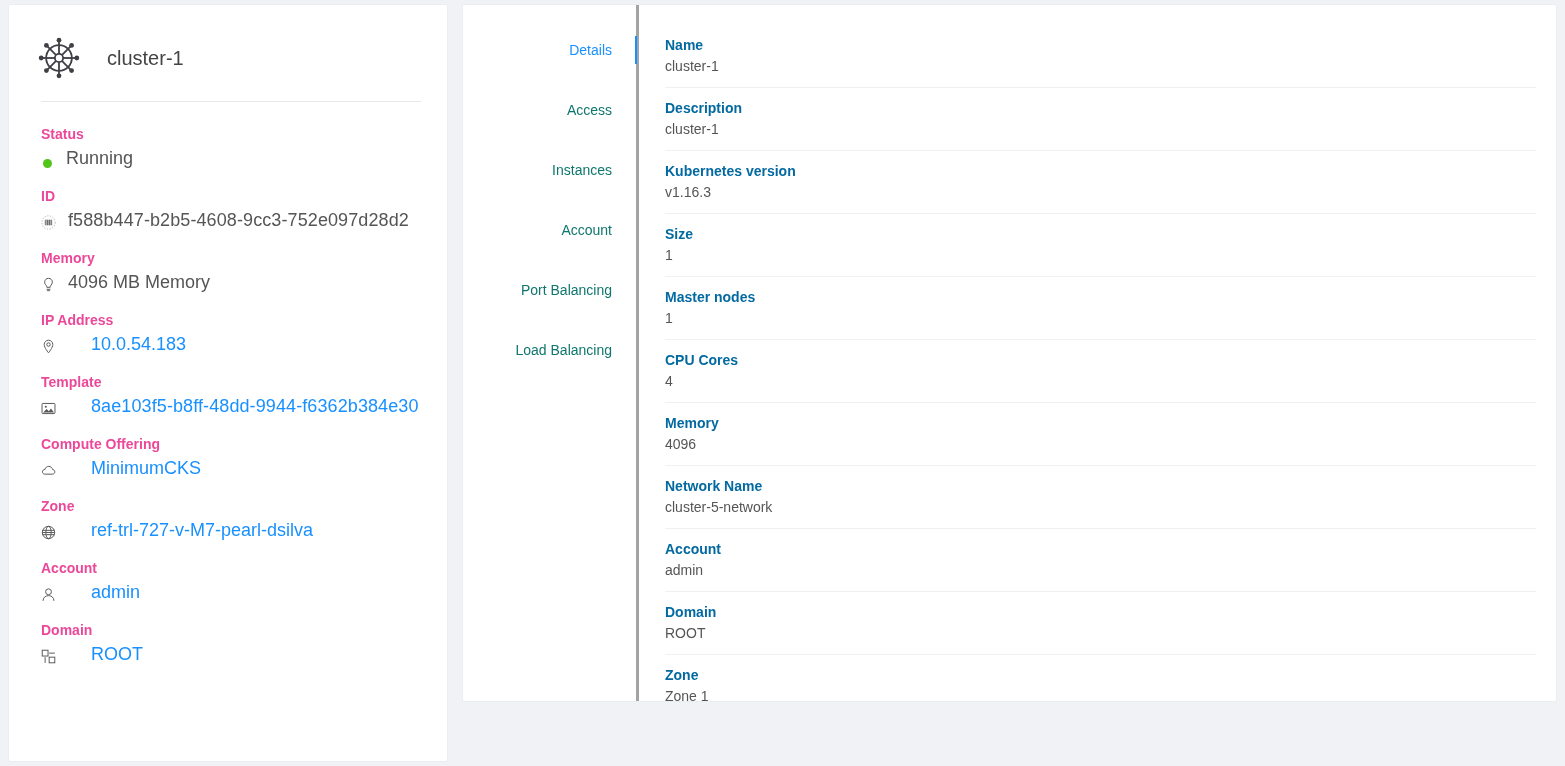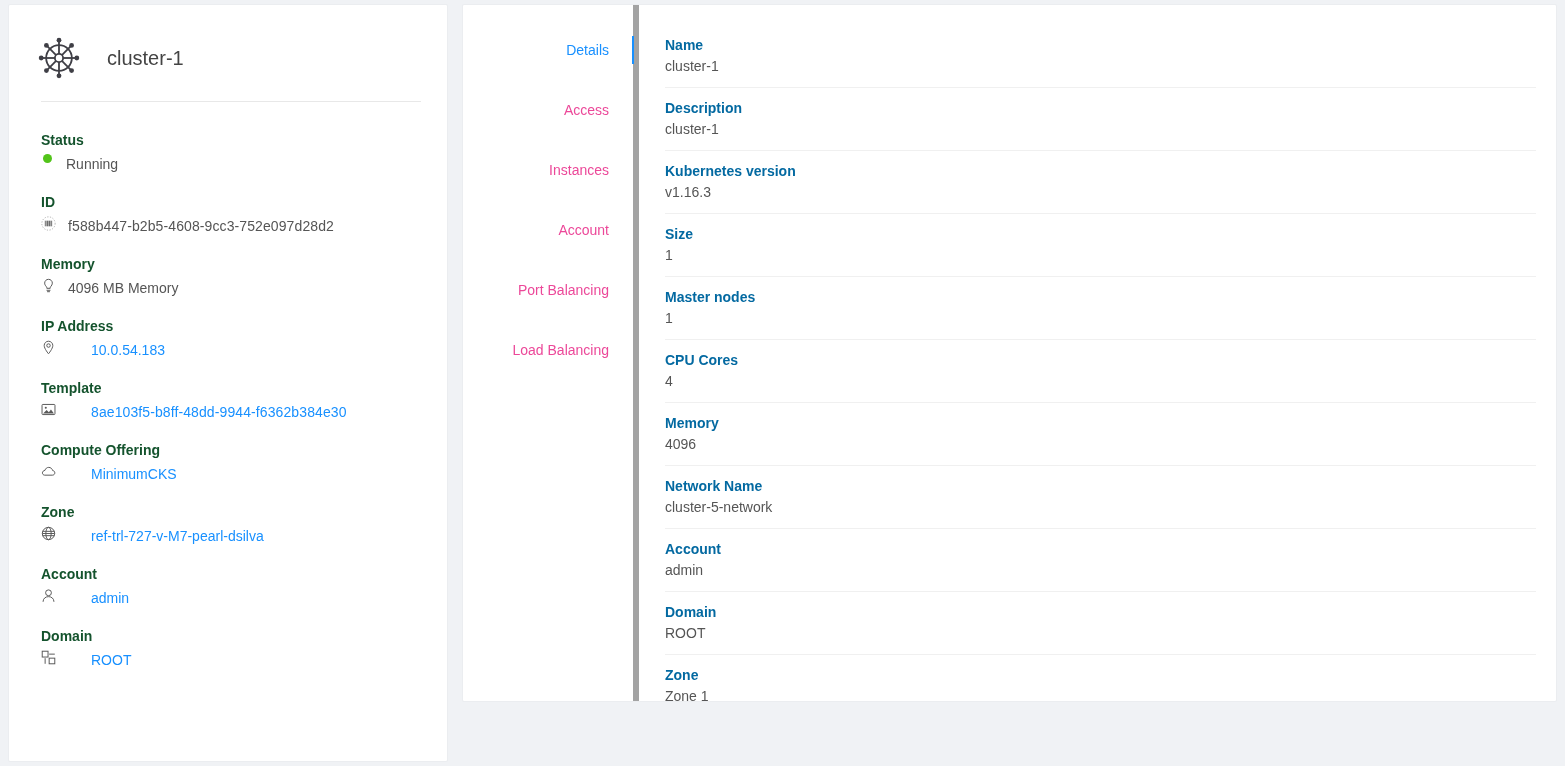--- a/index.html
+++ b/index.html
@@ -69,31 +69,30 @@
   .left-body {
     padding: 22px 24px 0 32px;
   }
 
   .field-block { margin-bottom: 18px; }
   .field-block:last-child { margin-bottom: 0; }
 
   .field-label {
     font-weight: bold;
     font-size: 14px;
-    color: #14532d;
+    color: #ec4899;
     line-height: 20px;
     margin-bottom: 4px;
-    margin-top: 6px;
   }
 
   .field-value {
     display: flex;
-    align-items: flex-start;
+    align-items: flex-end;
     line-height: 20px;
-    font-size: 14px;
+    font-size: 18px;
     color: #555555;
   }
 
   .field-value .ico {
     width: 18px;
     flex: 0 0 18px;
     display: inline-flex;
     align-items: center;
     justify-content: flex-start;
     margin-right: 9px;
@@ -128,32 +127,32 @@
     background: #ffffff;
     border: 1px solid #ebedf0;
     border-radius: 2px;
     display: flex;
   }
 
   #tab-rail {
     width: 176px;
     flex: 0 0 176px;
     padding-top: 34px;
-    border-right: 6px solid #a3a3a3;
+    border-right: 3px solid #a3a3a3;
     position: relative;
   }
 
   .tab-item {
     position: relative;
     text-align: right;
     padding: 0 24px 0 8px;
     height: 22px;
     line-height: 22px;
     font-size: 14px;
-    color: #ec4899;
+    color: #0f766e;
     margin-bottom: 38px;
     cursor: pointer;
     white-space: nowrap;
   }
 
   .tab-item.active { color: #1890ff; }
 
   .tab-item.active::after {
     content: "";
     position: absolute;

